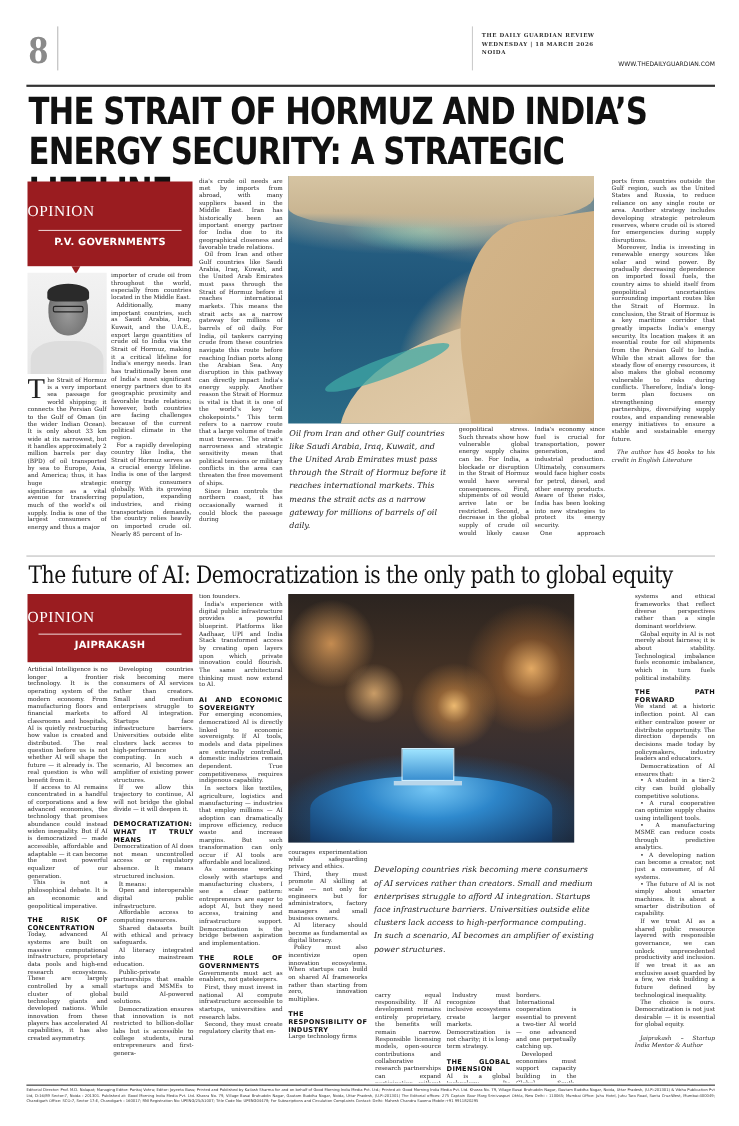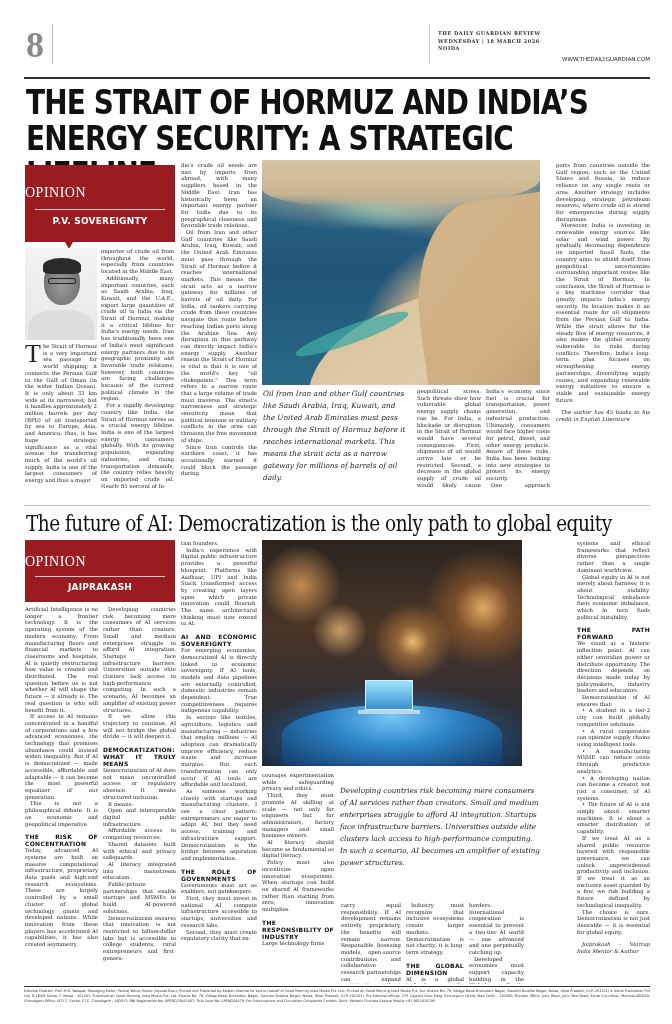--- a/index.html
+++ b/index.html
@@ -99,21 +99,21 @@
 <div class="mast-rule"></div>
 
 <div class="headline1">
   <div>THE STRAIT OF HORMUZ AND INDIA’S</div>
   <div>ENERGY SECURITY: A STRATEGIC LIFELINE</div>
 </div>
 
 <div class="opinion-box op1">
   <div class="op-label">OPINION</div>
   <div class="op-rule"></div>
-  <div class="op-author">P.V. SOVEREIGNTY</div>
+  <div class="op-author">P.V. GOVERNMENTS</div>
 </div>
 <div class="op1-pointer"></div>
 
 <div class="photo" title="Author portrait">
   <div class="shirt"></div>
   <div class="head"></div>
   <div class="hair"></div>
   <div class="glasses"></div>
 </div>
 

